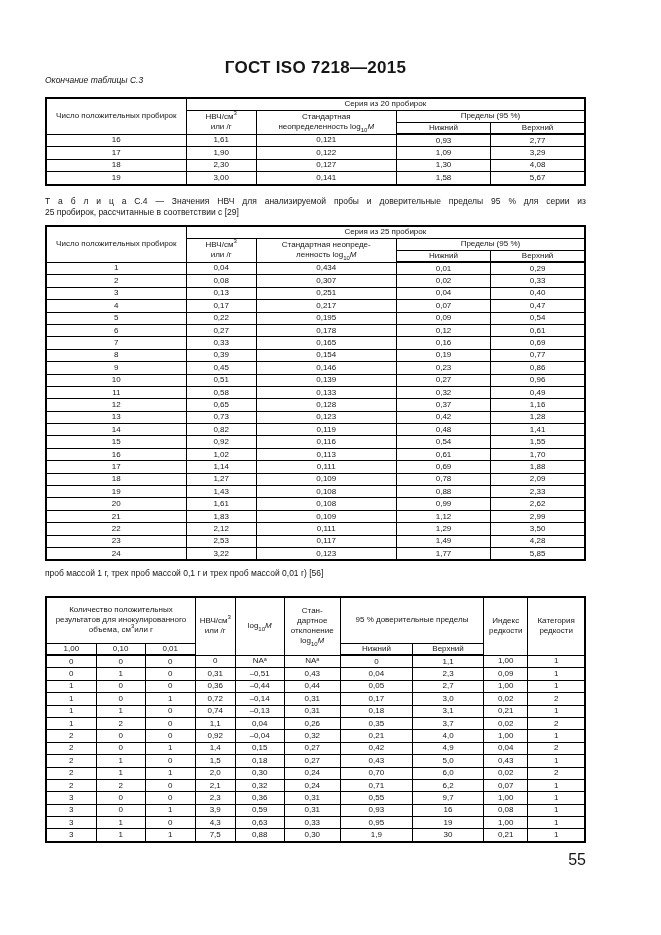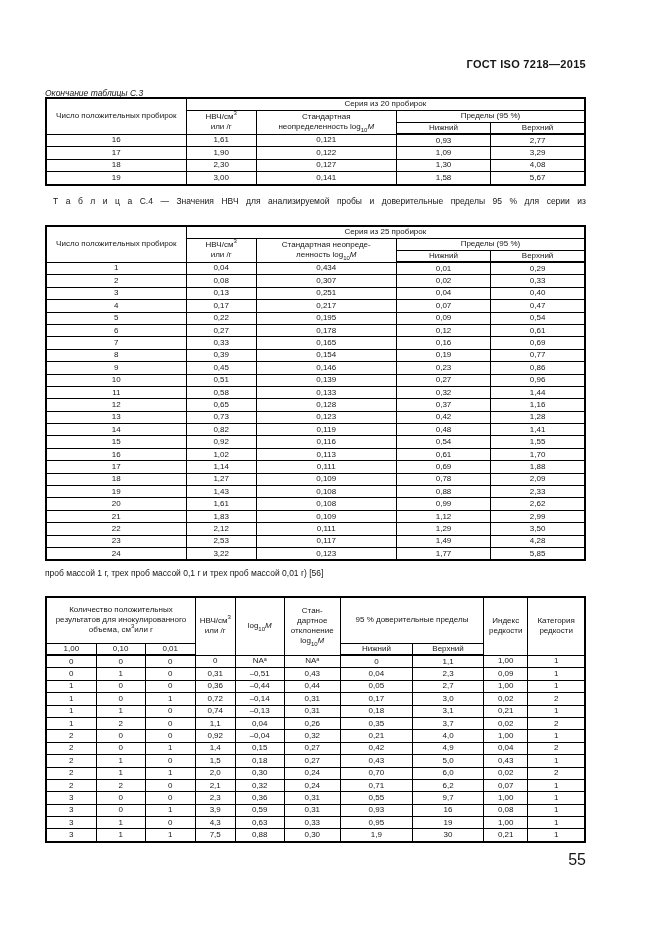--- a/index.html
+++ b/index.html
@@ -3,27 +3,27 @@
 <meta charset="utf-8">
 <style>
   html,body { margin:0; padding:0; background:#e8e8e8; }
   .page {
     position:relative; width:661px; height:935px; margin:0 auto;
     background:#ffffff; overflow:hidden;
     font-family:"Liberation Sans","DejaVu Sans",sans-serif; color:#161616;
   }
   .doc-header {
     position:absolute; top:58px; left:45px; width:541px;
-    text-align:right; font-size:11px; font-weight:bold; letter-spacing:0.3px;
+    text-align:center; font-size:17px; font-weight:bold; letter-spacing:0.3px;
   }
   .caption { position:absolute; left:45px; width:541px; font-size:8.5px; line-height:11px; }
-  .cap-c3 { top:88px; font-style:italic; }
+  .cap-c3 { top:75px; font-style:italic; }
   .cap-c4 { top:196px; }
   .cap-c5 { top:568px; }
-  .cap-line-just { display:block; text-align:justify; text-align-last:justify;margin-left:8px; }
+  .cap-line-just { display:block; text-align:justify; text-align-last:justify; }
   .cap-line { display:block; }
 
   table.tbl {
     position:absolute; left:45px; width:541px;
     border-collapse:collapse; table-layout:fixed;
     border:2px solid #000;
   }
   #tbl-c3 { top:97px; }
   #tbl-c4 { top:225px; }
   #tbl-c5 { top:596px; }
@@ -104,20 +104,21 @@
           <td>3,00</td>
           <td>0,141</td>
           <td>1,58</td>
           <td>5,67</td>
         </tr>
       </tbody>
   </table>
 
   <div class="caption cap-c4">
     <span class="cap-line-just">Т а б л и ц а   С.4 — Значения НВЧ для анализируемой пробы и доверительные пределы 95 % для серии из</span>
+    <span class="cap-line">25 пробирок, рассчитанные в соответствии с [29]</span>
   </div>
 
   <table class="tbl" id="tbl-c4">
     <colgroup>
       <col style="width:26%">
         <col style="width:13%">
         <col style="width:26%">
         <col style="width:17.5%">
         <col style="width:17.5%">
     </colgroup>
@@ -205,21 +206,21 @@
           <td>0,51</td>
           <td>0,139</td>
           <td>0,27</td>
           <td>0,96</td>
         </tr>
         <tr>
           <td>11</td>
           <td>0,58</td>
           <td>0,133</td>
           <td>0,32</td>
-          <td>1,44</td>
+          <td>0,49</td>
         </tr>
         <tr>
           <td>12</td>
           <td>0,65</td>
           <td>0,128</td>
           <td>0,37</td>
           <td>1,16</td>
         </tr>
         <tr>
           <td>13</td>

